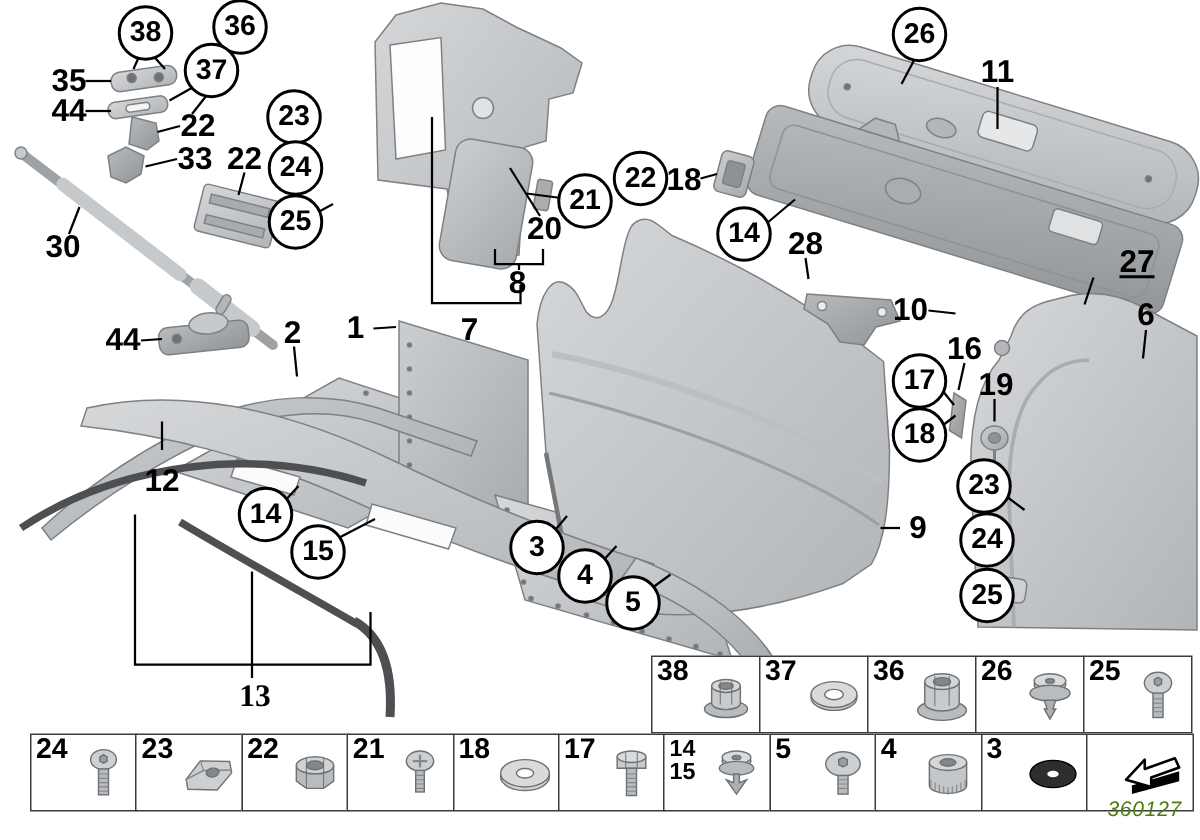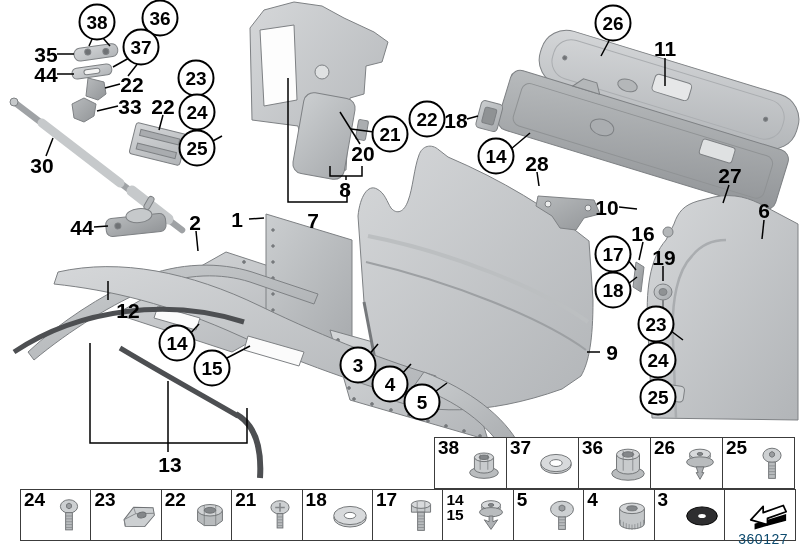--- a/index.html
+++ b/index.html
@@ -12,22 +12,22 @@
            font-size:21px;line-height:1;color:#000;white-space:nowrap;z-index:30;}
   .callout.circled{width:33px;height:33px;border:2.6px solid #000;border-radius:50%;
            background:#fff;font-size:19px;display:flex;align-items:center;justify-content:center;}
   
   .cell{position:absolute;box-sizing:border-box;border:1.4px solid #3c3c3c;background:#fff;z-index:20;}
   .cell .refs{position:absolute;top:1px;left:3px;font-weight:bold;font-size:19px;line-height:.95;color:#000;}
   .cell .refs.small{font-size:15.5px;top:3px;}
   .cell .ico{position:absolute;right:0px;top:4px;width:44px;height:44px;}
   .cell .ico svg{width:44px;height:44px;}
   .cell .ico.wide{right:6px;}
-  #diagram-number{position:absolute;right:12px;bottom:1px;font-size:14px;color:#0c4a6e;
-           letter-spacing:.5px;z-index:25;}
+  #diagram-number{position:absolute;right:12px;bottom:1px;font-size:14px;color:#4d7c0f;
+           letter-spacing:.5px;z-index:25;font-style:italic;}
 </style>
 </head>
 <body>
 
 <div id="stage">
 
 <svg id="diagram" width="800" height="560" viewBox="0 0 800 560">
   <defs>
     <linearGradient id="g1" x1="0" y1="0" x2="1" y2="1">
       <stop offset="0" stop-color="#d5d7d9"></stop>
@@ -244,37 +244,37 @@
       <div class="callout" style="left: 345px; top: 189px;">8</div>
       <div class="callout" style="left: 363px; top: 153px;">20</div>
       <div class="callout circled" style="left: 390px; top: 134px;">21</div>
       <div class="callout circled" style="left: 427px; top: 119px;">22</div>
       <div class="callout" style="left: 456px; top: 120px;">18</div>
       <div class="callout circled" style="left: 496px; top: 156px;">14</div>
       <div class="callout" style="left: 537px; top: 163px;">28</div>
       <div class="callout circled" style="left: 613px; top: 23px;">26</div>
       <div class="callout" style="left: 665px; top: 48px;">11</div>
       <div class="callout" style="left: 607px; top: 207px;">10</div>
-      <div class="callout" style="left: 730px; top: 175px;">27</div>
+      <div class="callout" style="left: 758px; top: 175px; text-decoration: underline;">27</div>
       <div class="callout" style="left: 764px; top: 210px;">6</div>
       <div class="callout" style="left: 643px; top: 233px;">16</div>
       <div class="callout circled" style="left: 613px; top: 254px;">17</div>
       <div class="callout" style="left: 664px; top: 257px;">19</div>
       <div class="callout circled" style="left: 613px; top: 290px;">18</div>
       <div class="callout circled" style="left: 656px; top: 324px;">23</div>
       <div class="callout circled" style="left: 658px; top: 360px;">24</div>
       <div class="callout circled" style="left: 658px; top: 397px;">25</div>
       <div class="callout" style="left: 612px; top: 352px;">9</div>
       <div class="callout circled" style="left: 358px; top: 365px;">3</div>
       <div class="callout circled" style="left: 390px; top: 384px;">4</div>
       <div class="callout circled" style="left: 422px; top: 402px;">5</div>
-      <div class="callout" style="left: 108px; top: 310px; margin-left: 20px;">12</div>
+      <div class="callout" style="left: 108px; top: 321px;">12</div>
       <div class="callout circled" style="left: 177px; top: 343px;">14</div>
       <div class="callout circled" style="left: 212px; top: 368px;">15</div>
-      <div class="callout" style="left: 170px; top: 464px;">13</div>
+      <div class="callout" style="left: 170px; top: 464px; font-family: Liberation Serif, serif;">13</div>
     </div>
 <div id="legend">
       <div class="cell" style="left: 434px; top: 437px; width: 73.4px; height: 52px;">
         <div class="refs">
           <div>38</div>
         </div>
         <div class="ico"><svg viewBox="0 0 46 44">
             <g stroke="#6f7275" stroke-width="1">
               <ellipse cx="23" cy="31" rx="15" ry="6" fill="#b9bcbe"></ellipse>
               <path d="M 13,15 L 13,27 A 10,4.5 0 0 0 33,27 L 33,15" fill="#c8cbcd"></path>

